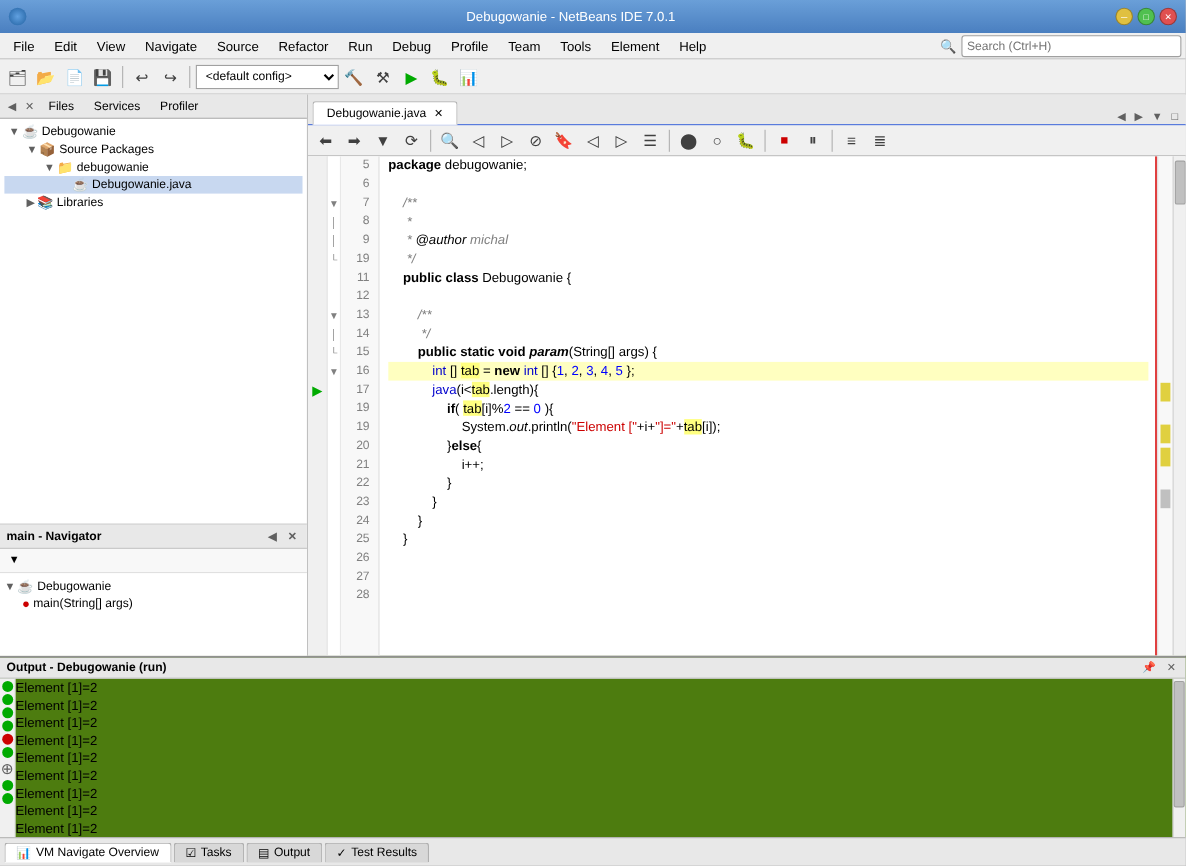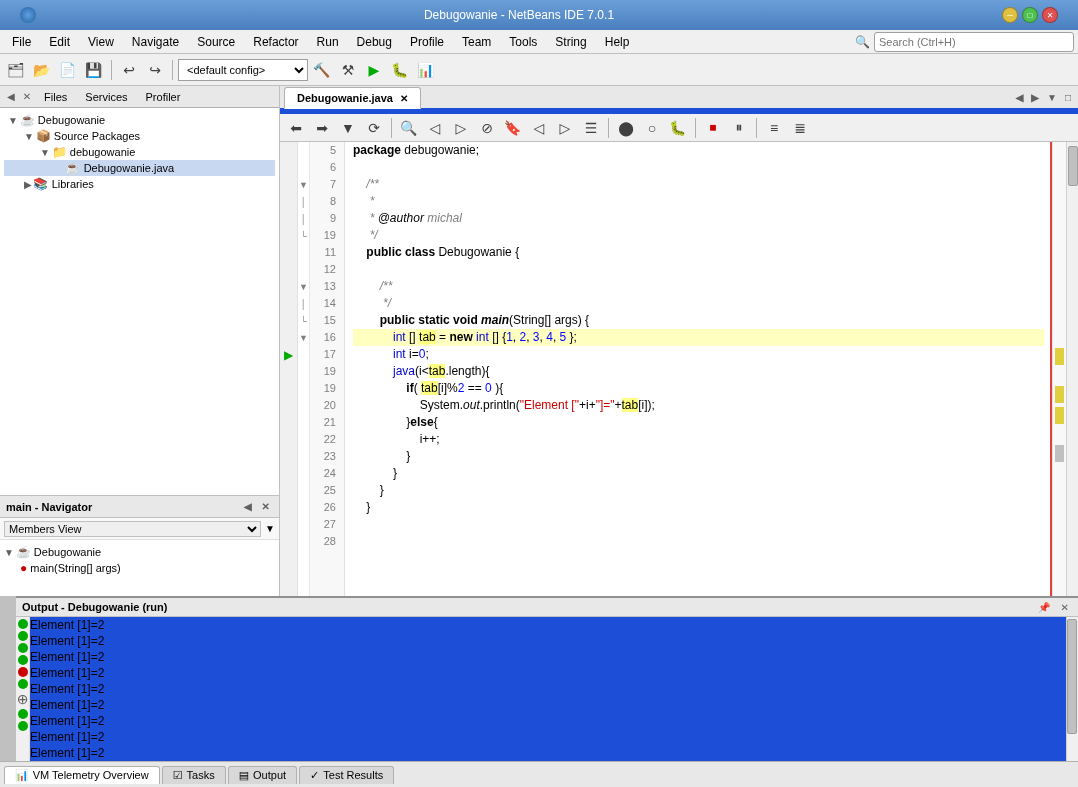--- a/index.html
+++ b/index.html
@@ -5,21 +5,21 @@
     * { box-sizing: border-box; margin: 0; padding: 0; }
     body { font-family: 'Segoe UI', Arial, sans-serif; font-size: 12px; background: #c0c0c0; overflow: hidden; width: 1078px; height: 787px; }
 
     
     .title-bar {
       background: linear-gradient(to bottom, #6a9fd8, #4a7fc0);
       height: 30px;
       display: flex;
       align-items: center;
       justify-content: space-between;
-      padding: 0 20px;
+      padding: 0 8px;
       color: white;
     }
     .title-bar-left { display: flex; align-items: center; gap: 6px; }
     .title-bar-center { font-size: 12px; font-weight: normal; flex: 1; text-align: center; }
     .title-bar-buttons { display: flex; gap: 4px; }
     .tb-btn {
       width: 16px; height: 16px; border-radius: 50%;
       border: 1px solid rgba(0,0,0,0.3);
       cursor: pointer;
       display: flex; align-items: center; justify-content: center;
@@ -84,26 +84,25 @@
       border: 1px solid #a0a0a0;
       background: white;
       padding: 0 4px;
       cursor: pointer;
       min-width: 130px;
     }
 
     
     .panel-tabs {
       background: #e8e8e8;
-      border-bottom: 6px solid #1d4ed8;
+      border-bottom: 1px solid #1d4ed8;
       height: 28px;
       display: flex;
-      align-items: center;
+      align-items: flex-end;
       padding-left: 4px;
-      font-weight: bold;
     }
     .panel-tab {
       padding: 4px 12px;
       border: 1px solid #b0b0b0;
       border-bottom: none;
       background: #d8d8d8;
       font-size: 11px;
       cursor: pointer;
       border-radius: 3px 3px 0 0;
       margin-right: 2px;
@@ -220,21 +219,21 @@
       background: #f0f0f0;
       border-right: 1px solid #e0e0e0;
     }
     .bp-mark { height: 17px; display: flex; align-items: center; justify-content: center; }
     .exec-arrow { color: #00aa00; font-size: 12px; }
 
     
     .navigator-panel {
       border-top: 1px solid #c0c0c0;
       background: white;
-      height: 101px;
+      height: 120px;
     }
     .navigator-header {
       background: #e8e8e8;
       border-bottom: 1px solid #c0c0c0;
       height: 22px;
       display: flex;
       align-items: center;
       padding: 0 6px;
       font-size: 11px;
       font-weight: bold;
@@ -247,25 +246,24 @@
       display: flex; align-items: center;
       padding: 0 4px;
       font-size: 11px;
     }
     .nav-dropdown select { font-size: 11px; border: 1px solid #c0c0c0; flex: 1; }
     .nav-tree { padding: 4px; font-size: 11px; }
 
     
     .output-panel {
       height: 165px;
-      background: #1d4ed8;
+      background: #4d7c0f;
       border-top: 2px solid #909090;
       display: flex;
       flex-direction: column;
-      margin-left: 16px;
     }
     .output-header {
       background: #e8e8e8;
       border-bottom: 1px solid #c0c0c0;
       height: 22px;
       display: flex;
       align-items: center;
       padding: 0 6px;
       font-size: 11px;
     }
@@ -339,21 +337,21 @@
   <span class="menu-item">Edit</span>
   <span class="menu-item">View</span>
   <span class="menu-item">Navigate</span>
   <span class="menu-item">Source</span>
   <span class="menu-item">Refactor</span>
   <span class="menu-item">Run</span>
   <span class="menu-item">Debug</span>
   <span class="menu-item">Profile</span>
   <span class="menu-item">Team</span>
   <span class="menu-item">Tools</span>
-  <span class="menu-item">String</span>
+  <span class="menu-item">Element</span>
   <span class="menu-item">Help</span>
   <div class="menu-bar-right">
     <span style="font-size:12px; color:#808080;">🔍</span>
     <div class="search-bar">
       <input class="search-input" type="text" placeholder="Search (Ctrl+H)" style="">
     </div>
   </div>
 </div>
 
 <div class="toolbar">
@@ -427,23 +425,20 @@
 
     <div class="navigator-panel">
       <div class="navigator-header">
         <span>main - Navigator</span>
         <div class="nav-icons">
           <span class="small-icon-btn">◀</span>
           <span class="small-icon-btn">✕</span>
         </div>
       </div>
       <div class="nav-dropdown">
-        <select style="flex:1; font-size:11px;">
-          <option>Members View</option>
-        </select>
         <span style="font-size:10px; margin-left:4px;">▼</span>
       </div>
       <div class="nav-tree">
         <div class="tree-item">
           <span class="tree-arrow">▼</span>
           <span class="tree-icon" style="color:#e08020;">☕</span>
           <span class="tree-label">Debugowanie</span>
         </div>
         <div class="tree-item">
           <span class="tree-indent" style="width:16px;"></span>
@@ -599,25 +594,24 @@
 
         <div class="code-line">    <span class="kw">public</span> <span class="kw">class</span> <span style="color:#000;">Debugowanie</span> {</div>
 
         <div class="code-line">&nbsp;</div>
 
         <div class="code-line"><span class="comment">        /**</span></div>
 
 
         <div class="code-line"><span class="comment">         */</span></div>
 
-        <div class="code-line">        <span class="kw">public</span> <span class="kw">static</span> <span class="kw">void</span> <span class="method">main</span>(String[] args) {</div>
+        <div class="code-line">        <span class="kw">public</span> <span class="kw">static</span> <span class="kw">void</span> <span class="method">param</span>(String[] args) {</div>
 
         <div class="code-line highlighted">            <span class="kw2">int</span> [] <span class="highlight-tab">tab</span> = <span class="kw">new</span> <span class="kw2">int</span> [] {<span class="num">1</span>, <span class="num">2</span>, <span class="num">3</span>, <span class="num">4</span>, <span class="num">5</span> };</div>
 
-        <div class="code-line">            <span class="kw2">int</span> i=<span class="num">0</span>;</div>
 
         <div class="code-line">            <span class="kw2">java</span>(i&lt;<span class="highlight-tab">tab</span>.length){</div>
 
         <div class="code-line">                <span class="kw">if</span>( <span class="highlight-tab">tab</span>[i]%<span class="num">2</span> == <span class="num">0</span> ){</div>
 
         <div class="code-line">                    System.<span style="font-style:italic;">out</span>.println(<span class="string">"Element ["</span>+i+<span class="string">"]="</span>+<span class="highlight-tab">tab</span>[i]);</div>
 
         <div class="code-line">                }<span class="kw">else</span>{</div>
 
         <div class="code-line">                    i++;</div>
@@ -718,21 +712,21 @@
     </div>
     <div style="width:12px; background:#f0f0f0; border-left:1px solid #d0d0d0;">
       <div style="background:#c0c0c0; width:10px; height:80%; border:1px solid #a0a0a0; margin:2px 0; border-radius:2px;"></div>
     </div>
   </div>
 </div>
 
 <div class="bottom-tabs">
   <div class="bottom-tab active">
     <span>📊</span>
-    <span>VM Telemetry Overview</span>
+    <span>VM Navigate Overview</span>
   </div>
   <div class="bottom-tab">
     <span>☑</span>
     <span>Tasks</span>
   </div>
   <div class="bottom-tab">
     <span>▤</span>
     <span>Output</span>
   </div>
   <div class="bottom-tab">

